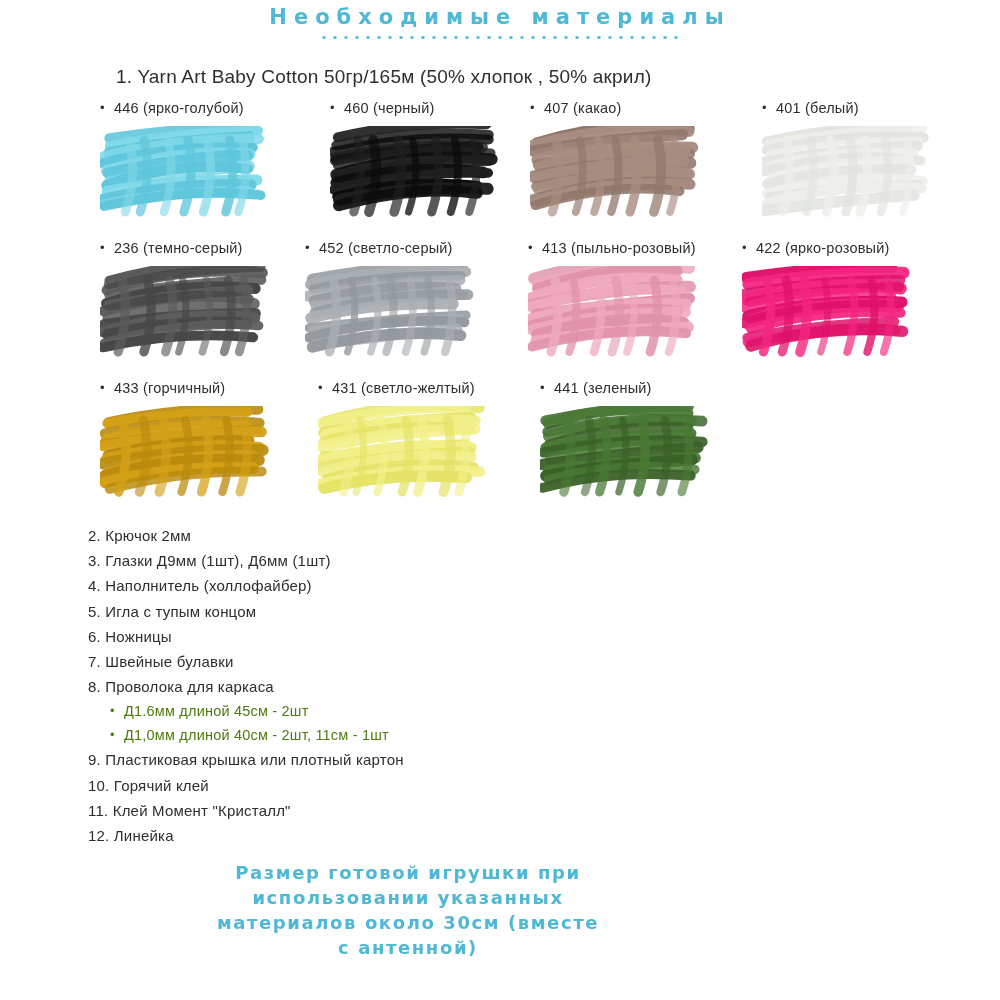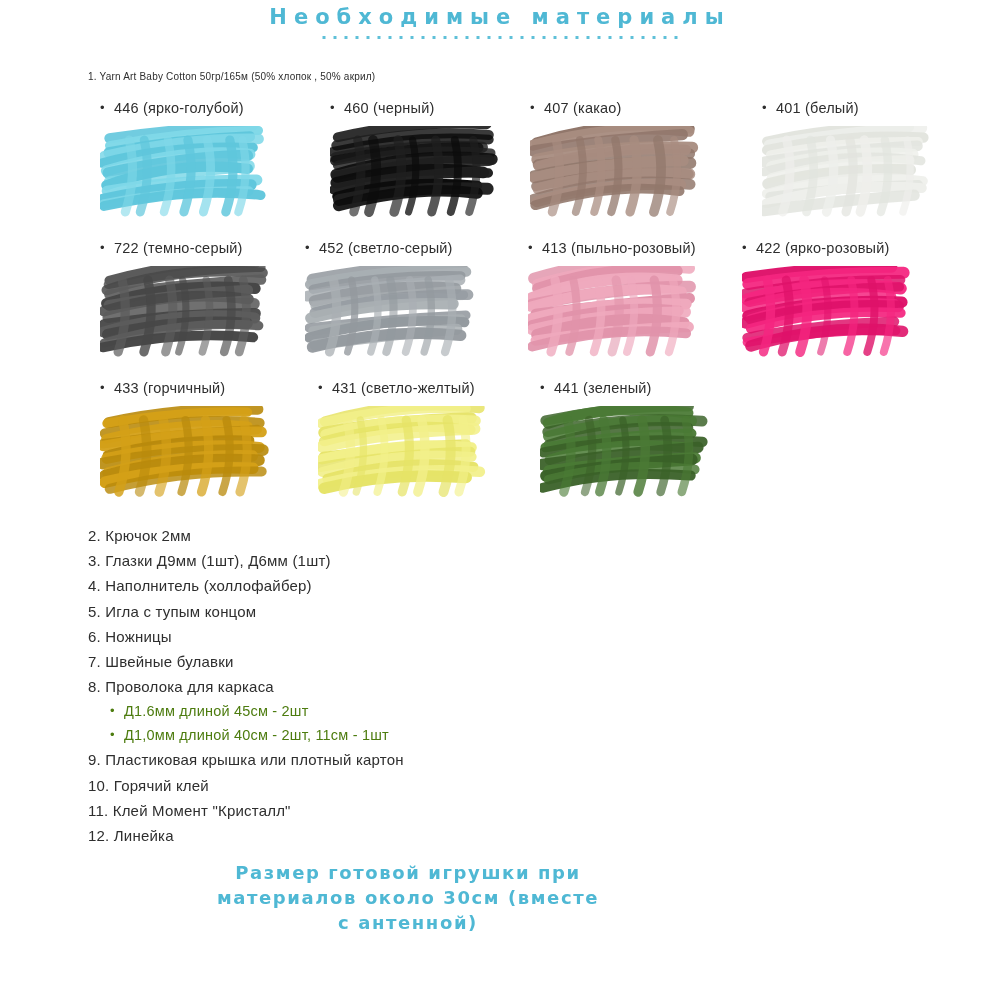--- a/index.html
+++ b/index.html
@@ -41,24 +41,24 @@
 
   
   .content {
     position: absolute;
     left: 0;
     top: 64px;
     width: 1000px;
   }
 
   .main-item {
-    font-size: 10px;
+    font-size: 19px;
     color: #2e2e2e;
     line-height: 25px;
-    padding-left: 88px;
+    padding-left: 116px;
     white-space: nowrap;
     letter-spacing: 0.2px;
   }
 
   
   .yarn-section { margin-top: 2px; }
 
   .yarn-row {
     position: relative;
     width: 1000px;
@@ -256,21 +256,21 @@
               <path d="M88.0,14 Q96.0,50 84.0,86" stroke="#E2E4DE" stroke-width="9.1" stroke-linecap="round" fill="none" opacity="0.73"></path>
               <path d="M102.3,14 Q110.3,50 98.3,86" stroke="#EEEFEB" stroke-width="9.4" stroke-linecap="round" fill="none" opacity="0.85"></path>
               <path d="M122.9,14 Q130.9,50 118.9,86" stroke="#E2E4DE" stroke-width="8.4" stroke-linecap="round" fill="none" opacity="0.68"></path>
               <path d="M145.0,14 Q153.0,50 141.0,86" stroke="#EEEFEB" stroke-width="7.4" stroke-linecap="round" fill="none" opacity="0.66"></path>
             </g>
           </svg>
         </div>
       </div>
       <div class="yarn-row">
         <div class="yarn-cell" style="left: 100px;">
-          <div class="yarn-label"><span class="bullet">•</span><span>722 (темно-серый)</span></div>
+          <div class="yarn-label"><span class="bullet">•</span><span>236 (темно-серый)</span></div>
           <svg class="swatch" viewBox="0 0 175 100">
             <g>
               <path d="M9.1,14.5 Q89.3,-7.5 155.5,-2.6" stroke="#474747" stroke-width="9.2" stroke-linecap="round" fill="none" opacity="0.89"></path>
               <path d="M8.3,18.5 Q89.0,2.7 161.0,1.3" stroke="#5C5C5C" stroke-width="9.2" stroke-linecap="round" fill="none" opacity="0.88"></path>
               <path d="M6.8,24.1 Q78.3,-0.3 162.6,6.8" stroke="#474747" stroke-width="10.5" stroke-linecap="round" fill="none" opacity="0.84"></path>
               <path d="M9.3,28.5 Q90.3,17.0 161.2,13.7" stroke="#5C5C5C" stroke-width="10.2" stroke-linecap="round" fill="none" opacity="0.91"></path>
               <path d="M6.6,37.4 Q77.1,15.8 155.2,22.6" stroke="#474747" stroke-width="11.0" stroke-linecap="round" fill="none" opacity="1.00"></path>
               <path d="M8.9,39.4 Q76.3,27.6 147.7,24.1" stroke="#5C5C5C" stroke-width="10.8" stroke-linecap="round" fill="none" opacity="0.94"></path>
               <path d="M3.9,45.1 Q78.7,23.5 148.5,33.0" stroke="#474747" stroke-width="10.6" stroke-linecap="round" fill="none" opacity="0.86"></path>
               <path d="M8.2,51.4 Q88.6,37.0 154.1,37.8" stroke="#5C5C5C" stroke-width="11.4" stroke-linecap="round" fill="none" opacity="0.88"></path>
@@ -468,15 +468,16 @@
     <div class="sub-item"><span class="bullet">•</span><span>Д1.6мм длиной 45см - 2шт</span></div>
     <div class="sub-item"><span class="bullet">•</span><span>Д1,0мм длиной 40см - 2шт, 11см - 1шт</span></div>
     <div class="tail-item">9. Пластиковая крышка или плотный картон</div>
     <div class="tail-item">10. Горячий клей</div>
     <div class="tail-item">11. Клей Момент "Кристалл"</div>
     <div class="tail-item">12. Линейка</div>
   </div>
 
 <div class="footer">
     <span class="footer-line">Размер готовой игрушки при</span>
+    <span class="footer-line">использовании указанных</span>
     <span class="footer-line">материалов около 30см (вместе</span>
     <span class="footer-line">с антенной)</span>
   </div>
 
 </body></html>

